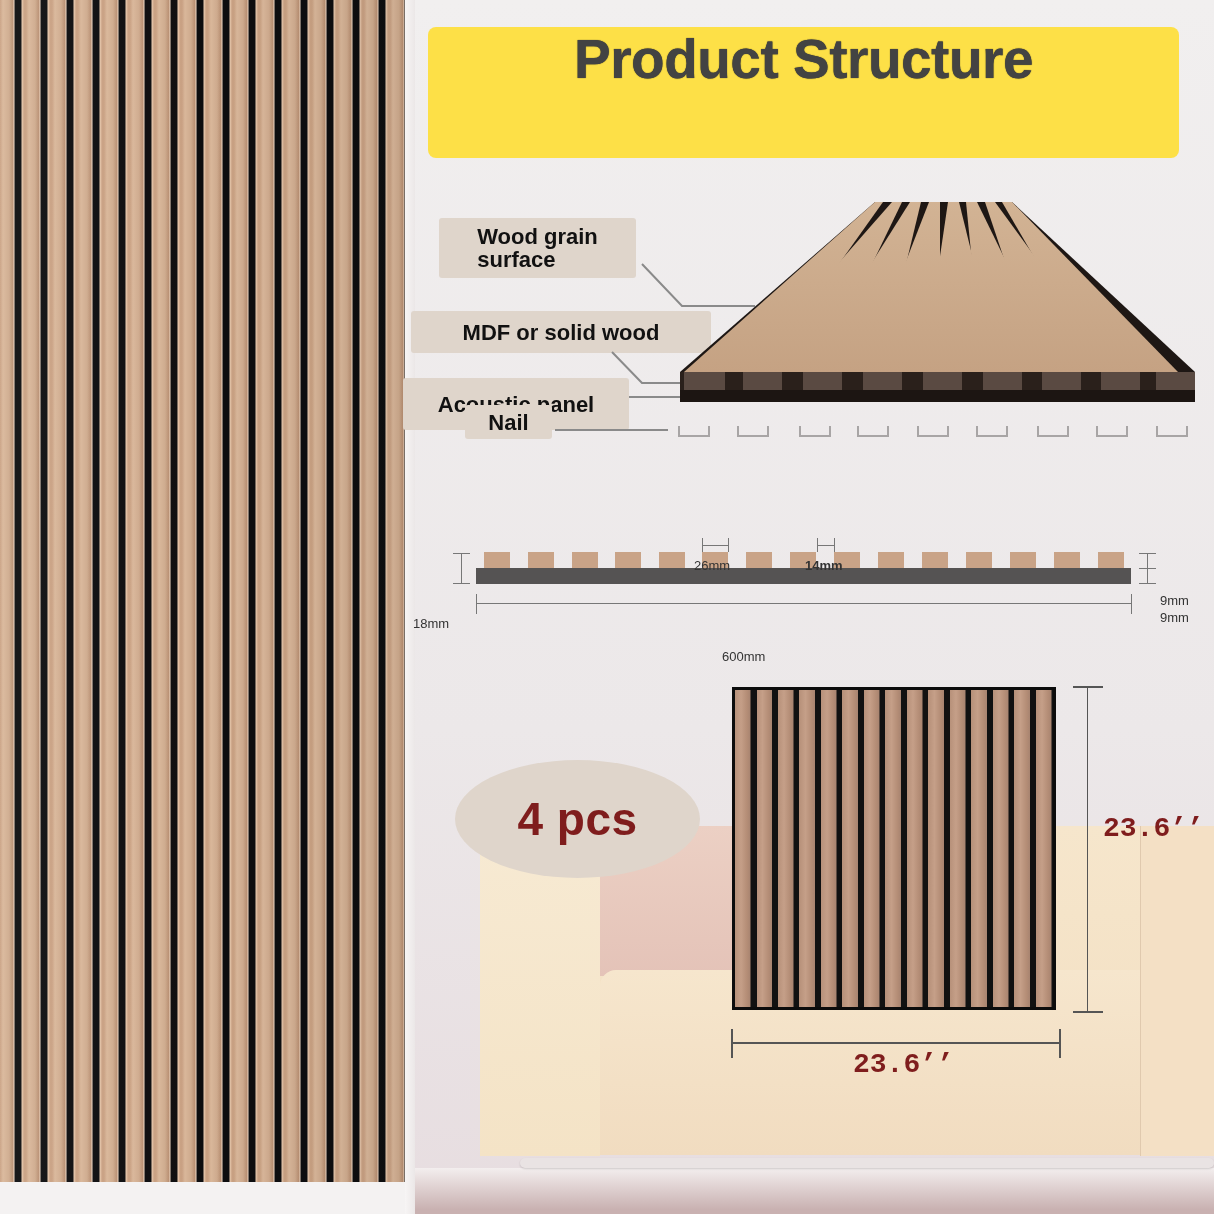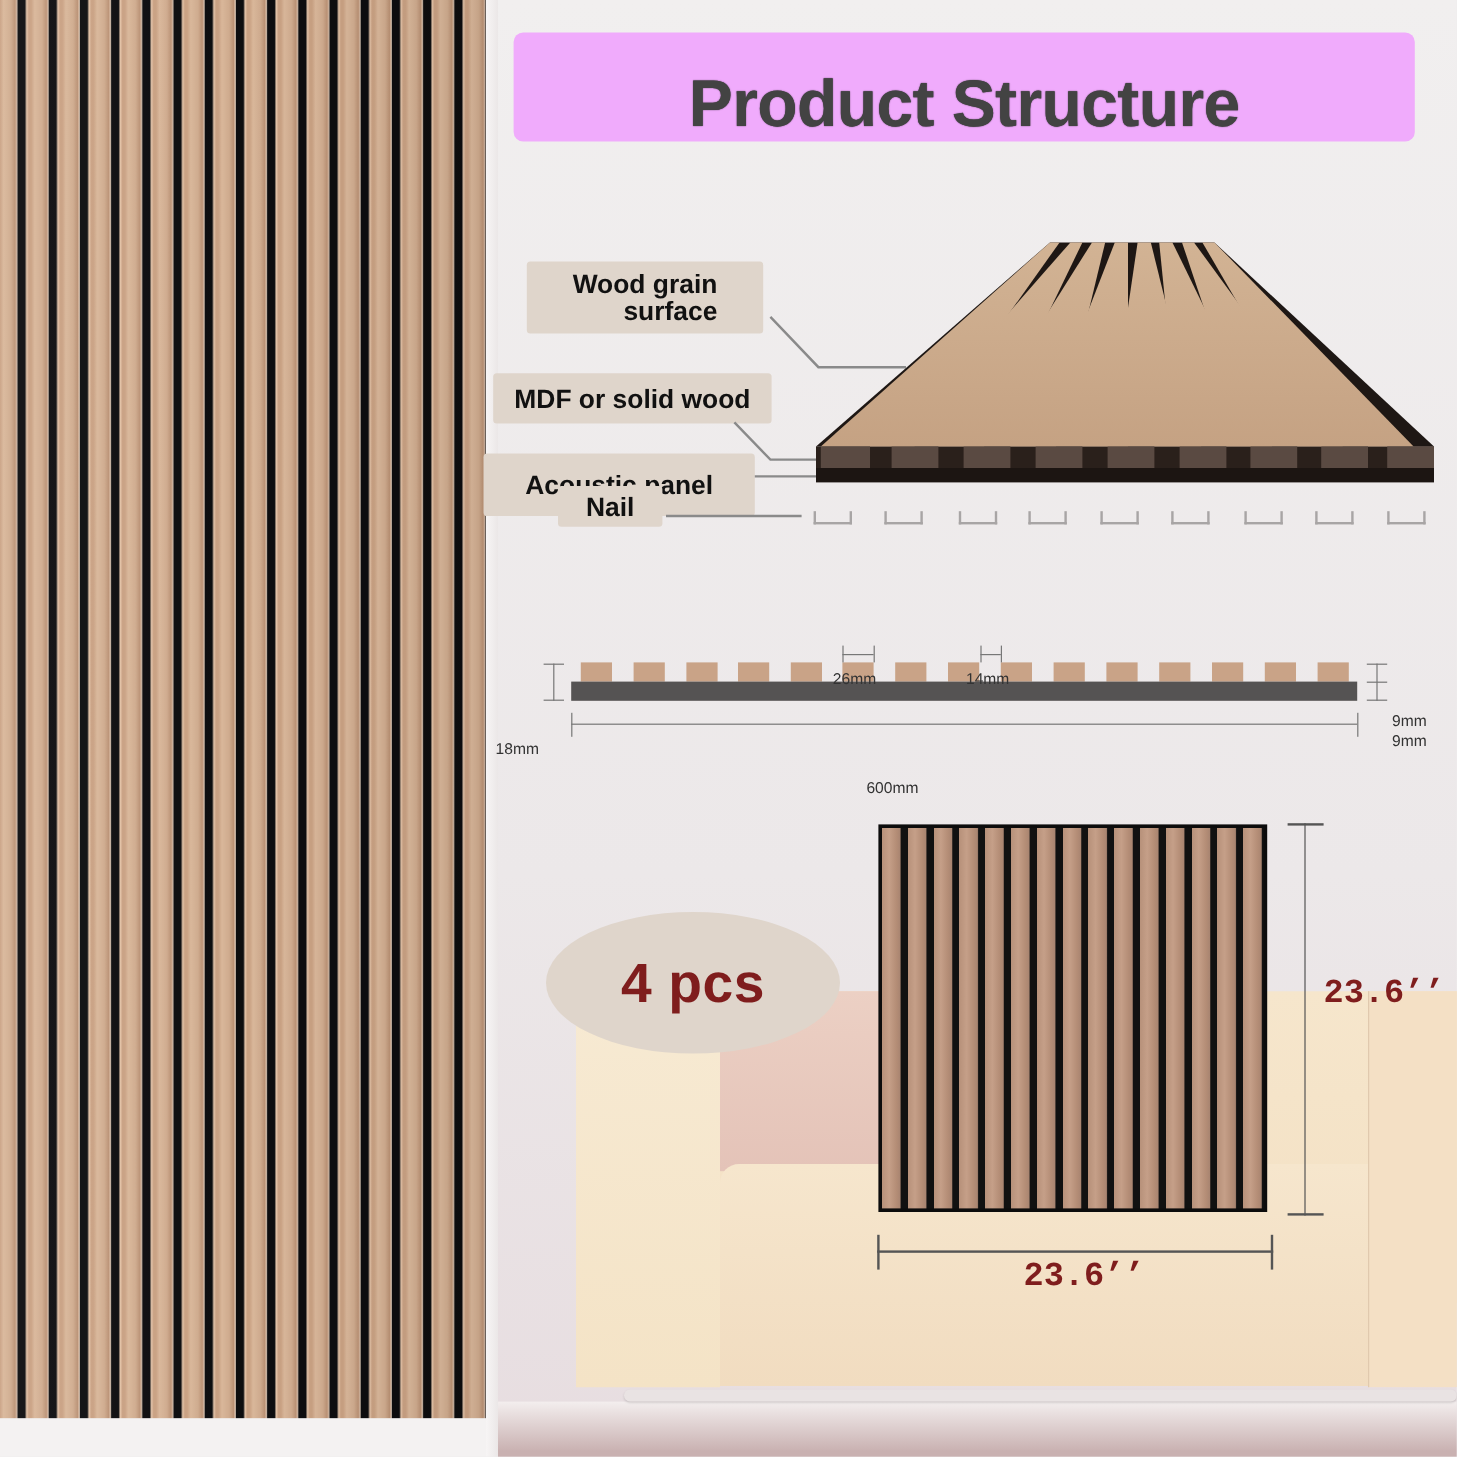--- a/index.html
+++ b/index.html
@@ -18,25 +18,25 @@
   #room { left:415px; top:0; width:799px; height:1214px; background:linear-gradient(180deg,#f1efef 0%, #ece8e9 60%, #e7dde0 100%); }
   #sofa-back { left:480px; top:826px; width:734px; height:260px; background:linear-gradient(180deg,#f6e6cc,#f3e0c3); border-radius:24px 0 0 0; }
   #sofa-inner { left:600px; top:826px; width:440px; height:150px; background:linear-gradient(180deg,#ecd0c4,#e4c3b8); }
   #sofa-arm { left:480px; top:826px; width:120px; height:330px; background:linear-gradient(180deg,#f7ead3,#f4e3c6); border-radius:30px 0 0 0; }
   #sofa-seat { left:600px; top:970px; width:540px; height:185px; background:linear-gradient(180deg,#f6e6cd,#f1dcc0); border-radius:16px 0 0 0; }
   #sofa-right { left:1140px; top:826px; width:74px; height:330px; background:#f4e0c5; border-left:1px solid #e0c9ae; }
   #sofa-rail { left:520px; top:1158px; width:694px; height:10px; background:#e9e3e3; border-radius:6px; box-shadow:0 1px 2px rgba(0,0,0,0.15); }
   #floor { left:415px; top:1168px; width:799px; height:46px; background:linear-gradient(180deg,#f3eeee,#c9b1b1 90%); }
 
   
-  #title-box { left:428px; top:27px; width:751px; height:91px; background:#f0abfc; border-radius:8px; display:flex; align-items:flex-end; justify-content:center; }
+  #title-box { left:428px; top:27px; width:751px; height:131px; background:#fde047; border-radius:8px; display:flex; align-items:flex-start; justify-content:center; }
   #title-text { font-size:55px; font-weight:bold; color:#434343; letter-spacing:-0.5px; text-shadow:0 0 1px #222; }
 
   
-  .label { position:absolute; background:#dfd5cb; color:#111; font-weight:bold; font-size:22px; display:flex; align-items:center; justify-content:center; text-align:right; line-height:23px; border-radius:3px; }
+  .label { position:absolute; background:#dfd5cb; color:#111; font-weight:bold; font-size:22px; display:flex; align-items:center; justify-content:center; text-align:left; line-height:23px; border-radius:3px; }
 
   
   #panel3d { left:670px; top:200px; width:525px; height:205px; }
 
   
   .nail { position:absolute; top:426px; width:28px; height:9px; border:2px solid #a8a5a5; border-top:none; }
 
   
   .slat-cs { position:absolute; top:552px; width:26px; height:16px; background:#c9a387; }
   #base-cs { left:476px; top:568px; width:655px; height:16px; background:#555353; }
@@ -71,21 +71,21 @@
 <div id="title-box" class="abs">
   <span id="title-text">Product Structure</span>
 </div>
 
 <div class="label" style="left:439px; top:218px; width:197px; height:60px;">
   <div>
     <div>Wood grain</div>
     <div>surface</div>
   </div>
 </div>
-<div class="label" style="left:411px; top:311px; width:232px; height:42px;">MDF or solid wood</div>
+<div class="label" style="left:411px; top:311px; width:300px; height:42px;">MDF or solid wood</div>
 <div class="label" style="left:403px; top:378px; width:226px; height:52px;">Acoustic panel</div>
 <div class="label" style="left:465px; top:405px; width:87px; height:34px;">Nail</div>
 
 <svg class="abs" style="left:400px; top:200px;" width="400" height="260">
   <polyline points="242,64 282,106 355,106" fill="none" stroke="#8a8a8a" stroke-width="2"></polyline>
   <polyline points="212,152 242,183 290,183" fill="none" stroke="#8a8a8a" stroke-width="2"></polyline>
   <line x1="229" y1="197" x2="282" y2="197" stroke="#8a8a8a" stroke-width="2"></line>
   <line x1="155" y1="230" x2="268" y2="230" stroke="#8a8a8a" stroke-width="2"></line>
 </svg>
 
@@ -152,21 +152,21 @@
   <div class="slat-cs" style="left:1010px;"></div>
   <div class="slat-cs" style="left:1054px;"></div>
   <div class="slat-cs" style="left:1098px;"></div>
   <div id="base-cs" class="abs"></div>
 
   <div class="dim-text" style="left:694px; top:518px;">26mm</div>
   <div class="dim-line" style="left:702px; top:545px; width:26px; height:1px;"></div>
   <div class="dim-line" style="left:702px; top:538px; width:1px; height:14px;"></div>
   <div class="dim-line" style="left:728px; top:538px; width:1px; height:14px;"></div>
 
-  <div class="dim-text" style="left:805px; top:518px;">14mm</div>
+  <div class="dim-text" style="left:805px; top:518px;font-weight:bold;">14mm</div>
   <div class="dim-line" style="left:817px; top:545px; width:17px; height:1px;"></div>
   <div class="dim-line" style="left:817px; top:538px; width:1px; height:14px;"></div>
   <div class="dim-line" style="left:834px; top:538px; width:1px; height:14px;"></div>
 
   <div class="dim-text" style="left:413px; top:576px;">18mm</div>
   <div class="dim-line" style="left:461px; top:553px; width:1px; height:31px;"></div>
   <div class="dim-line" style="left:453px; top:553px; width:17px; height:1px;"></div>
   <div class="dim-line" style="left:453px; top:583px; width:17px; height:1px;"></div>
 
   <div class="dim-line" style="left:1147px; top:553px; width:1px; height:31px;"></div>

